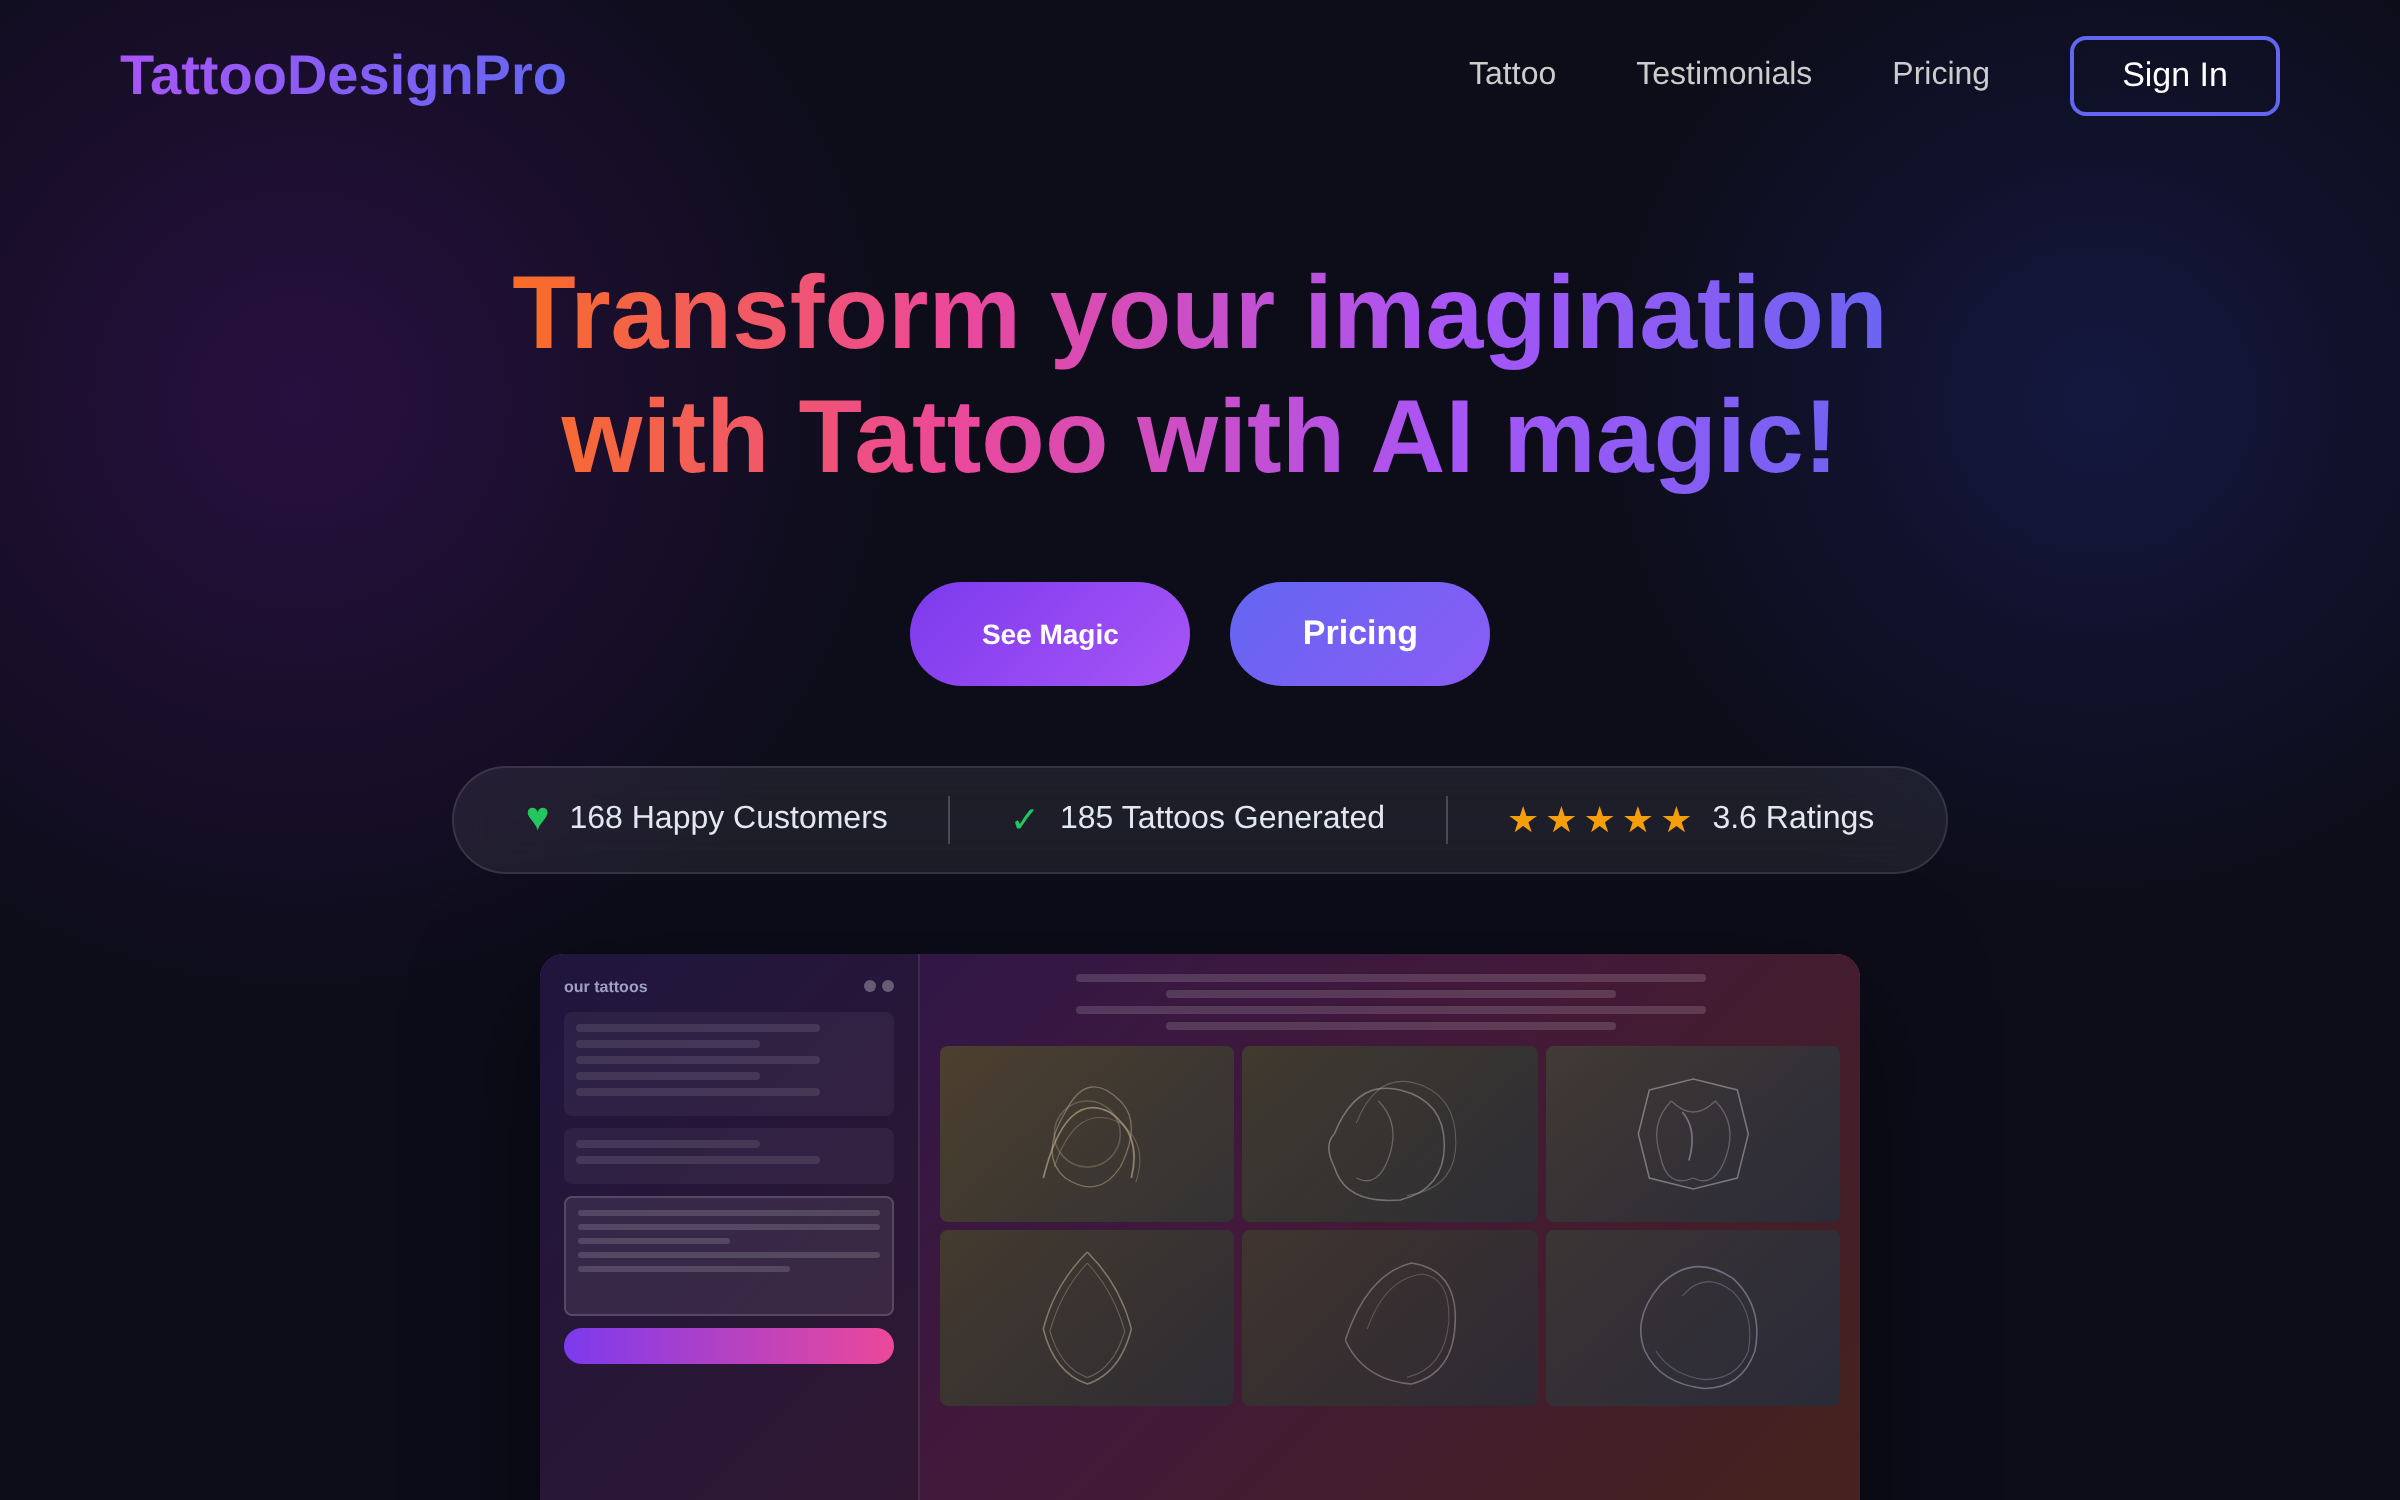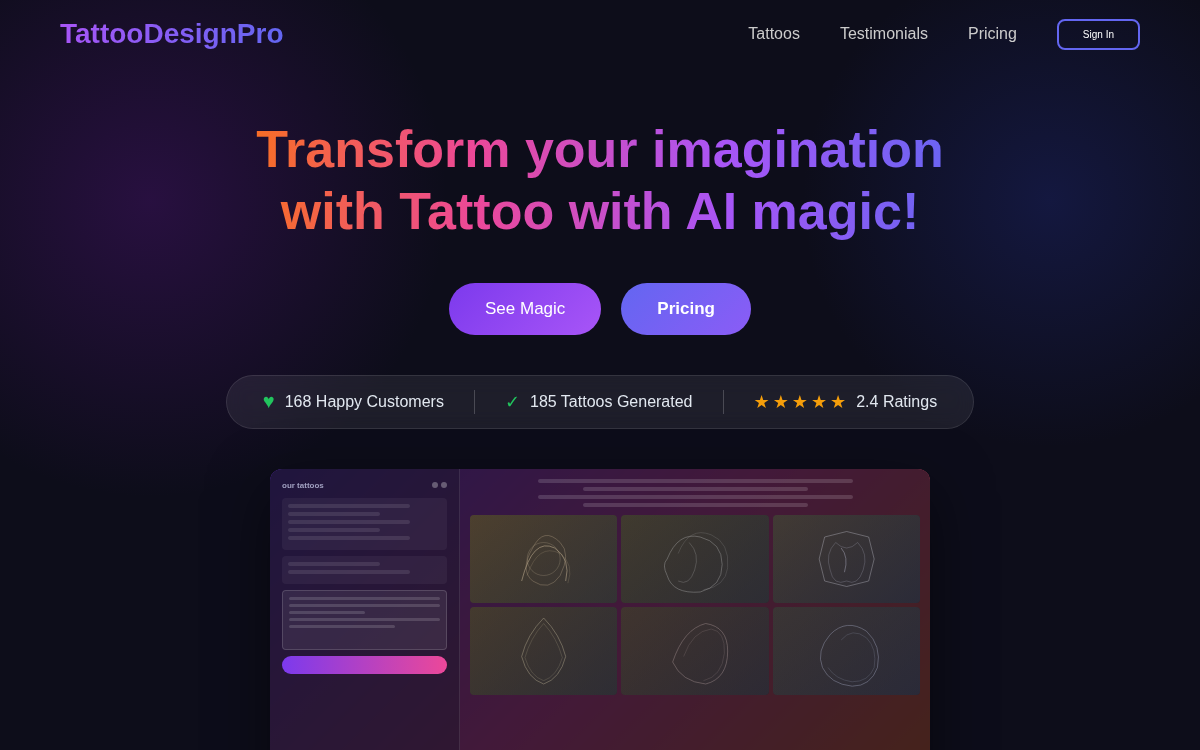--- a/index.html
+++ b/index.html
@@ -73,21 +73,21 @@
       text-decoration: none;
       cursor: pointer;
     }
 
     .nav-signin {
       background: transparent;
       border: 2px solid #6366f1;
       color: #fff;
       padding: 8px 24px;
       border-radius: 8px;
-      font-size: 10px;
+      font-size: 17px;
       cursor: pointer;
     }
 
     
     .hero {
       display: flex;
       flex-direction: column;
       align-items: center;
       text-align: center;
       padding: 50px 20px 30px;
@@ -112,22 +112,22 @@
       gap: 20px;
       margin-bottom: 40px;
     }
 
     .btn-magic {
       background: linear-gradient(135deg, #7c3aed, #a855f7);
       color: #fff;
       border: none;
       padding: 16px 36px;
       border-radius: 50px;
-      font-size: 17px;
-      font-weight: 400;
+      font-size: 14px;
+      font-weight: 700;
       cursor: pointer;
     }
 
     .btn-pricing {
       background: linear-gradient(135deg, #6366f1, #8b5cf6);
       color: #fff;
       border: none;
       padding: 16px 36px;
       border-radius: 50px;
       font-size: 17px;
@@ -353,21 +353,21 @@
       position: relative;
       z-index: 1;
     }
   </style>
 </head>
 <body>
 
 <nav>
   <a class="nav-logo">TattooDesignPro</a>
   <div class="nav-links">
-    <a class="nav-link">Tattoos</a>
+    <a class="nav-link">Tattoo</a>
     <a class="nav-link">Testimonials</a>
     <a class="nav-link">Pricing</a>
     <button class="nav-signin">Sign In</button>
   </div>
 </nav>
 
 <div class="hero">
   <h1 class="hero-title">Transform your imagination with Tattoo with AI magic!</h1>
 
   <div class="hero-buttons">
@@ -387,21 +387,21 @@
     </div>
     <div class="stat-divider"></div>
     <div class="stat-item">
       <div class="stars-container">
         <span class="star">★</span>
         <span class="star">★</span>
         <span class="star">★</span>
         <span class="star">★</span>
         <span class="star-half">★</span>
       </div>
-      <span>2.4 Ratings</span>
+      <span>3.6 Ratings</span>
     </div>
   </div>
 
   <div class="app-preview">
 
     <div class="app-left-panel">
       <div class="panel-title-bar">
         <span class="panel-title-text">our tattoos</span>
         <div class="panel-dots">
           <div class="panel-dot"></div>

